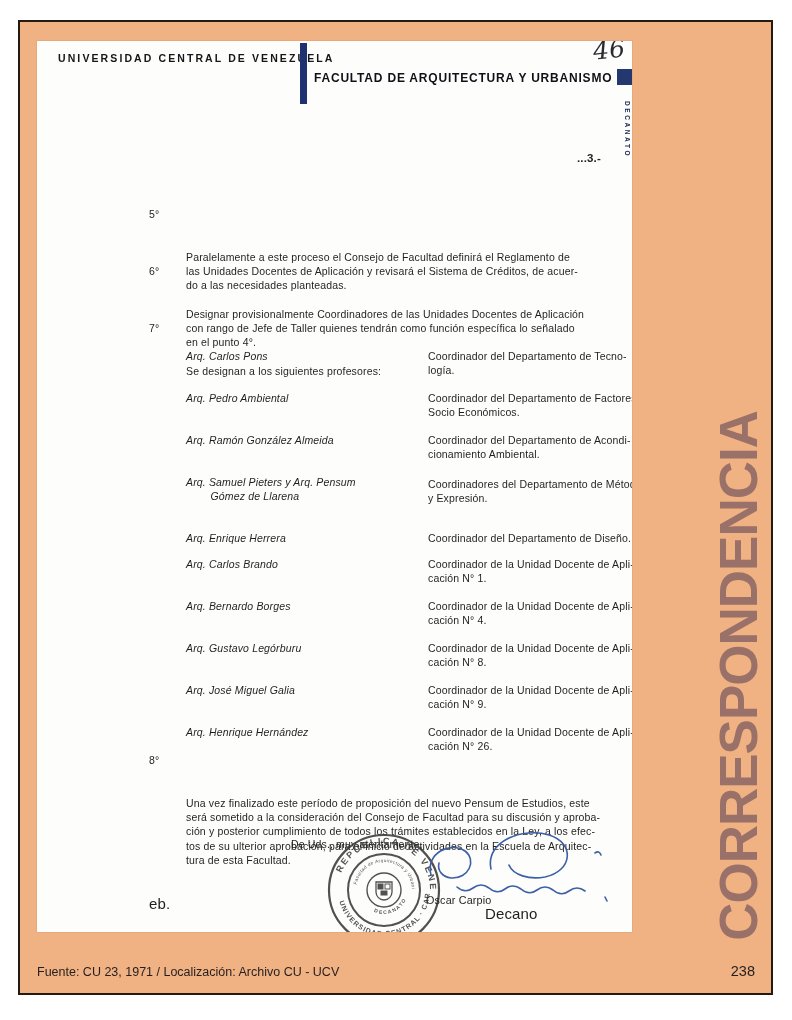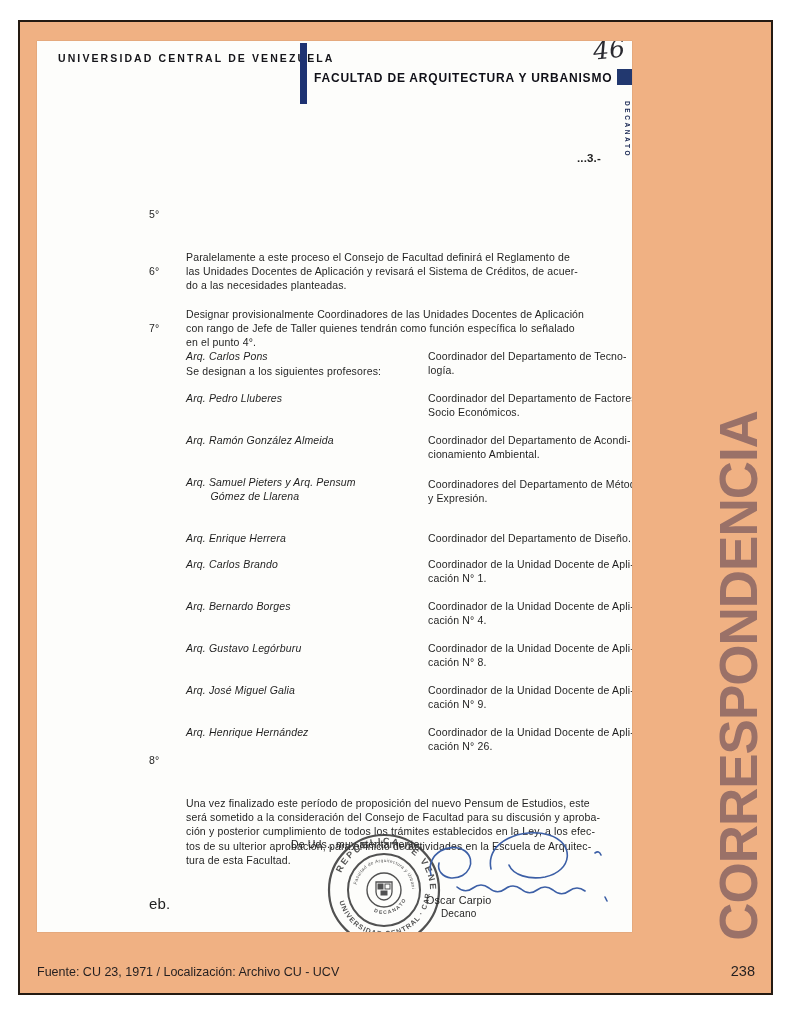--- a/index.html
+++ b/index.html
@@ -57,21 +57,21 @@
   .item .num { position:absolute; left:0; top:0; }
   .item .txt { margin-left:37px; white-space:pre;margin-top:43px; }
 
   .drow { position:absolute; left:149px; width:446px; }
   .drow .name { position:absolute; left:0; top:0; width:200px; white-space:pre-wrap;font-style:italic; }
   .drow .role { position:absolute; left:205px; top:0; width:241px; white-space:pre;margin-left:37px; }
   .drow.offset-role .role { top:2px; }
 
   .salutation { font-size:10.5px; }
   .sig-name { font-size:10.8px; }
-  .sig-title { font-size:10px; }
+  .sig-title { font-size:15px;margin-left:44px; }
   .initials { font-size:15px; }
 
   .seal { position:absolute; left:289px; top:791px; opacity:.88; }
   .signature { position:absolute; left:336px; top:782px; }
 
   
   .side-label {
     position:absolute;
     right:2px; bottom:52px;
     writing-mode:vertical-rl;
@@ -124,21 +124,21 @@
       <span class="num">7°</span>
       <div class="txt">Se designan a los siguientes profesores:</div>
     </div>
 
     <div class="drow" style="top:308px;">
       <div class="name">Arq. Carlos Pons</div>
       <div class="role">Coordinador del Departamento de Tecno-
 logía.</div>
     </div>
     <div class="drow" style="top:350px;">
-      <div class="name">Arq. Pedro Lluberes</div>
+      <div class="name">Arq. Pedro Ambiental</div>
       <div class="role">Coordinador del Departamento de Factores
 Socio Económicos.</div>
     </div>
     <div class="drow" style="top:392px;">
       <div class="name">Arq. Ramón González Almeida</div>
       <div class="role">Coordinador del Departamento de Acondi-
 cionamiento Ambiental.</div>
     </div>
     <div class="drow offset-role" style="top:434px;">
       <div class="name">Arq. Samuel Pieters y Arq. Pensum

